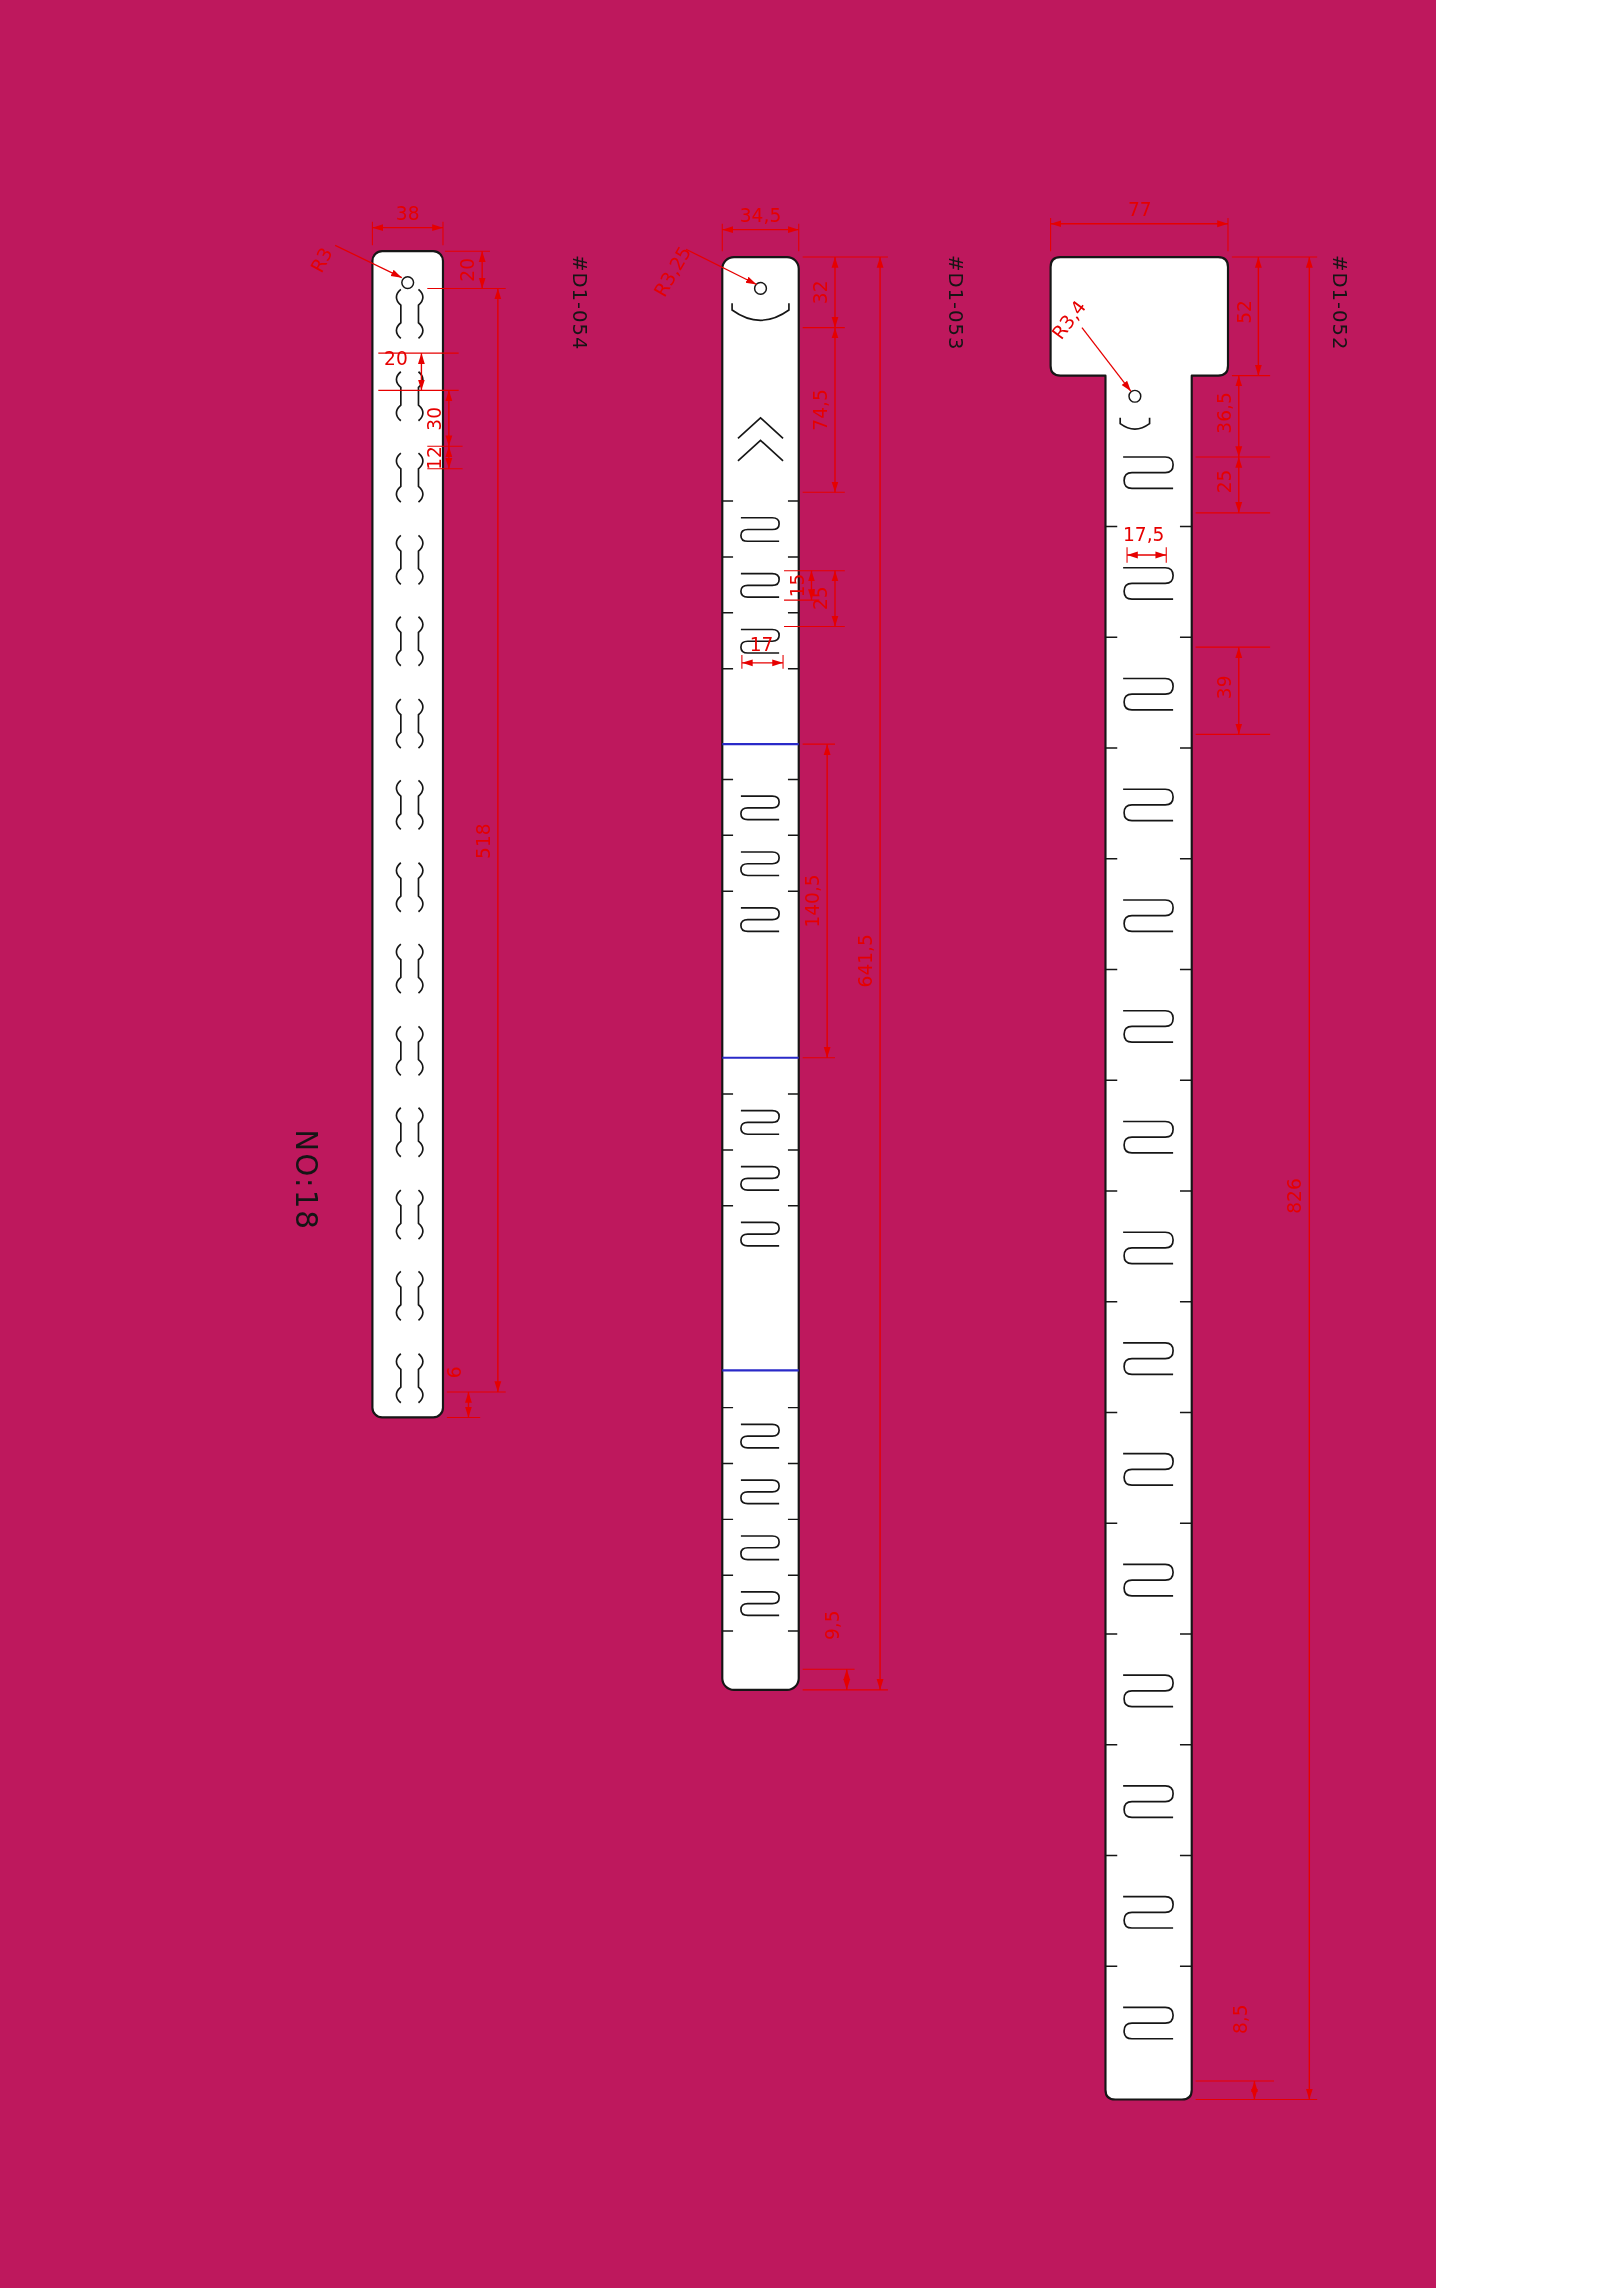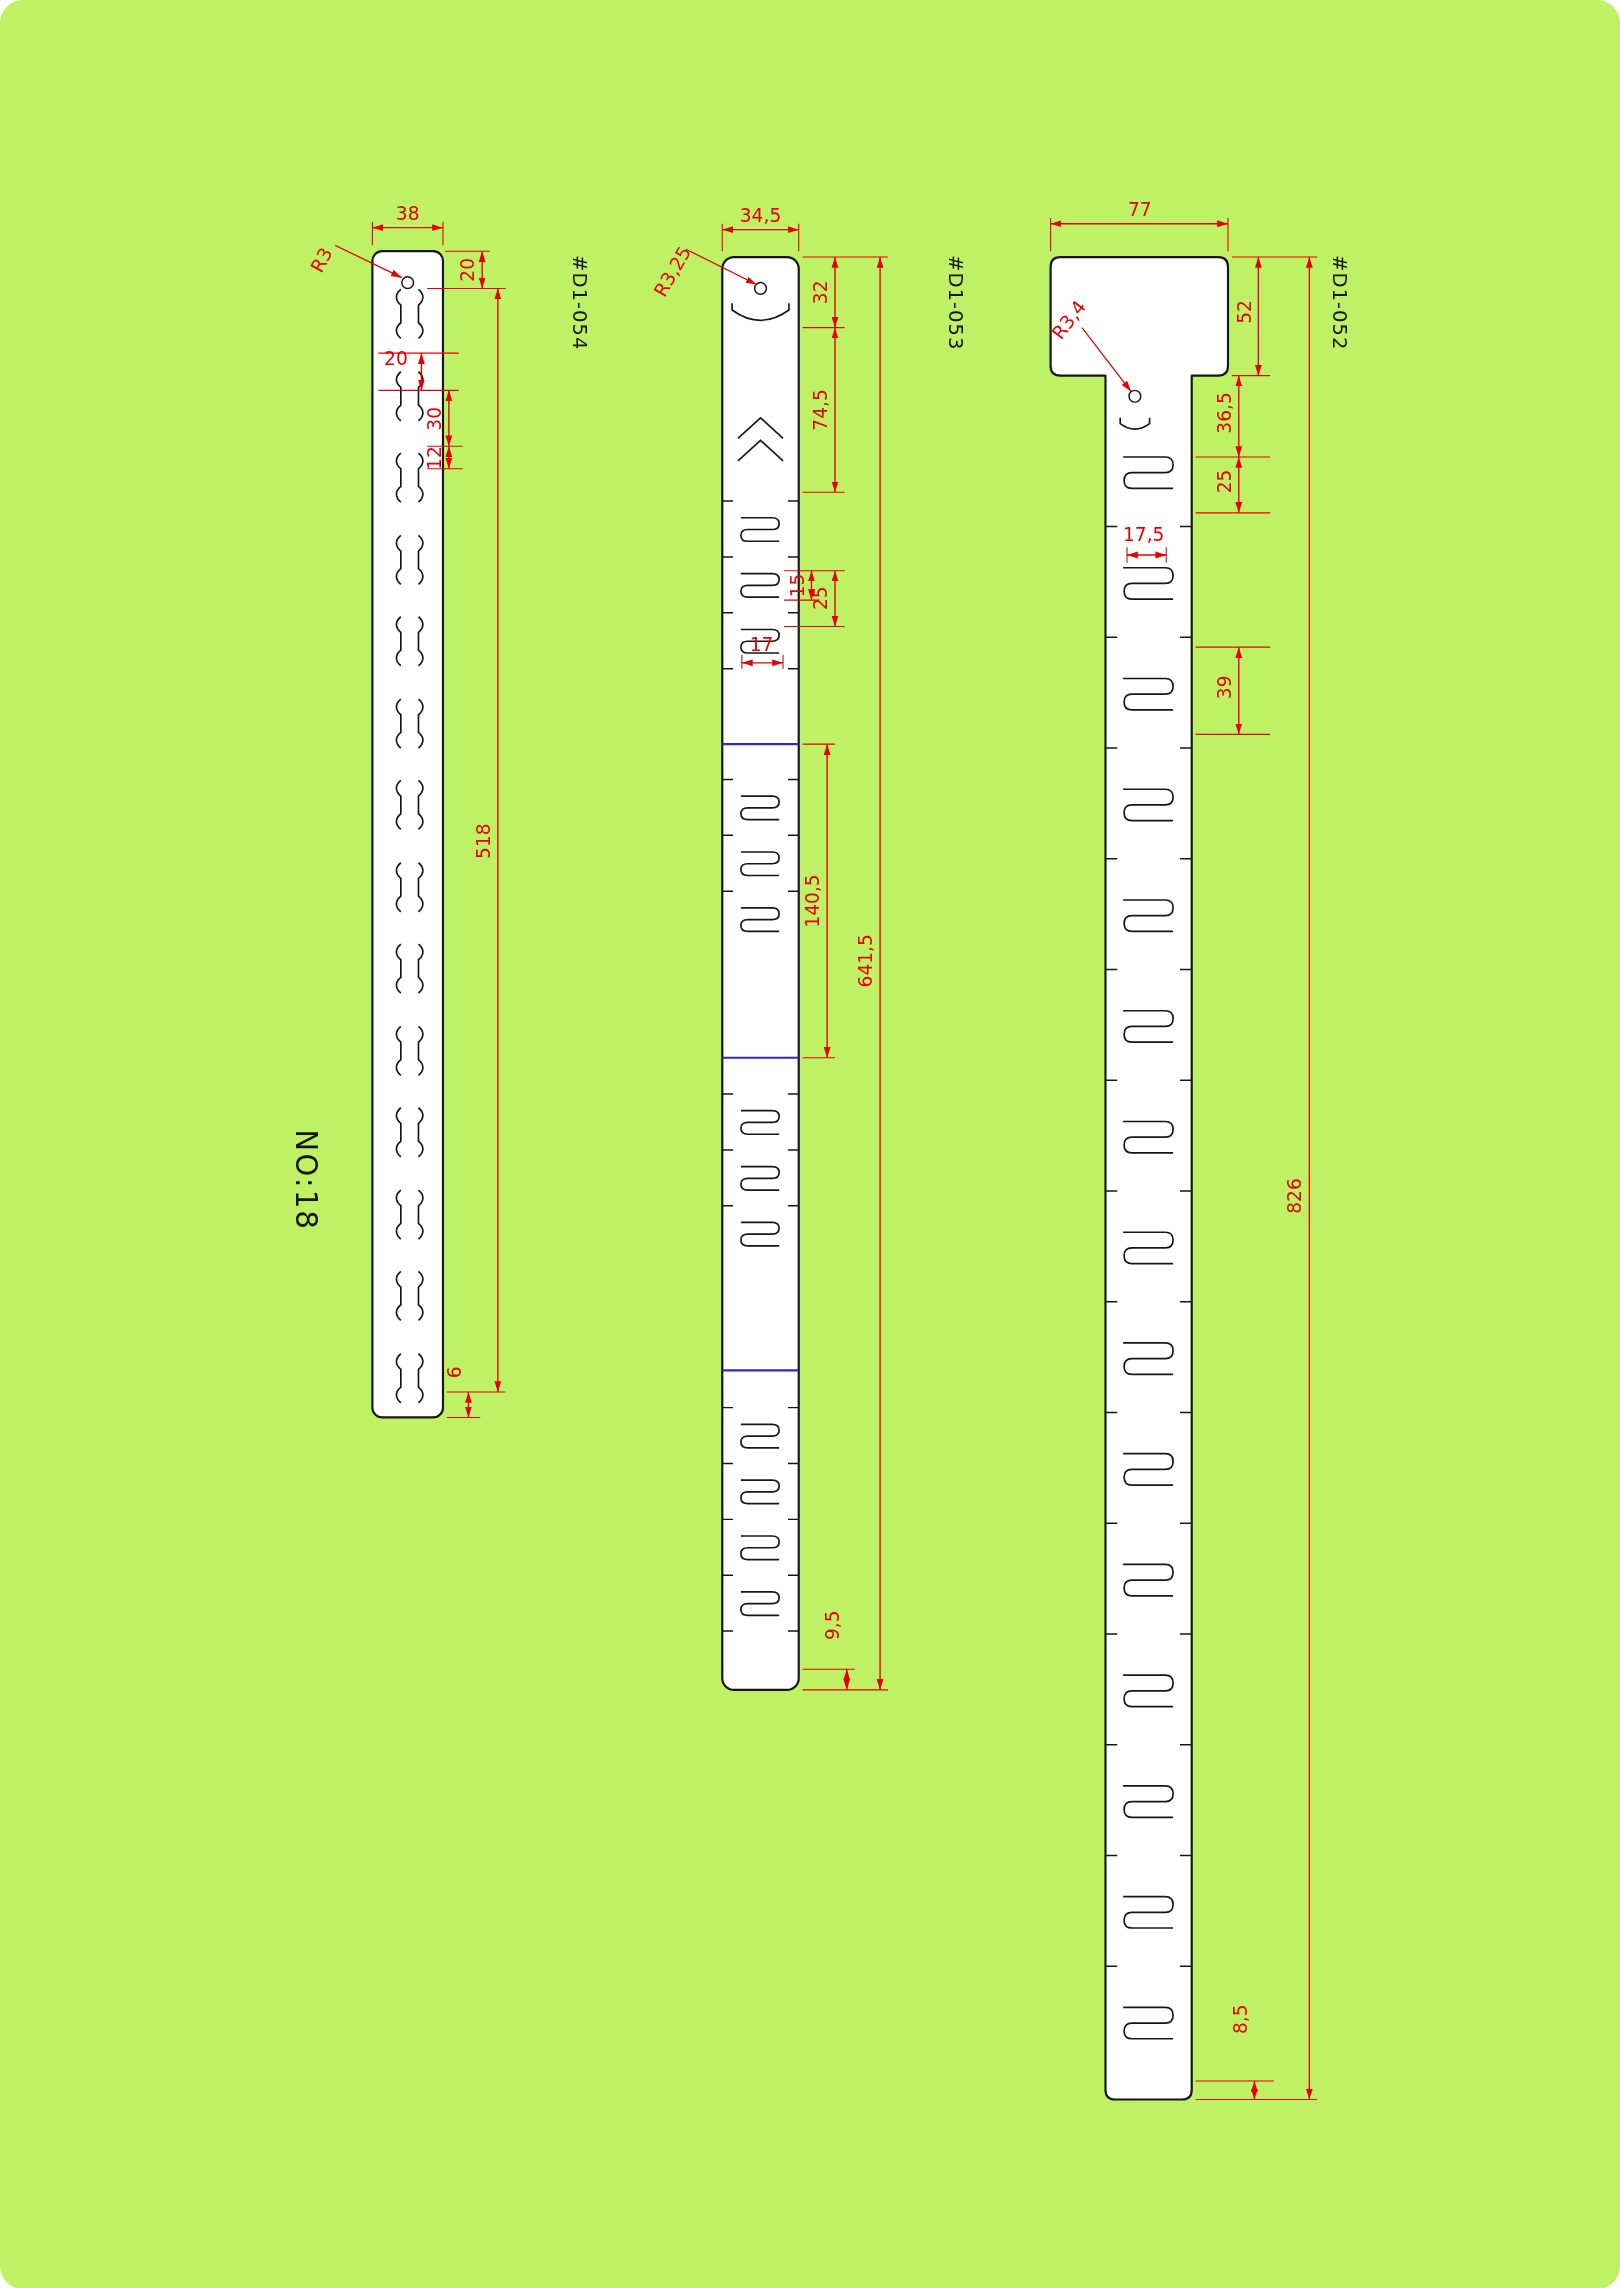--- a/index.html
+++ b/index.html
@@ -1,16 +1,16 @@
 <!DOCTYPE html>
 <html><head>
 <meta charset="utf-8">
 <style>
   html,body{margin:0;padding:0;background:#ffffff;}
-  .sheet{position:relative;width:1620px;height:2289px;background:#bef264;overflow:hidden;border-radius:23px;}
+  .sheet{position:relative;width:1436px;height:2289px;background:#be185d;overflow:hidden;}
   svg{position:absolute;left:0;top:0;}
   .ol{fill:#ffffff;stroke:#161616;stroke-width:2.2;stroke-linejoin:round;}
   .feat{fill:none;stroke:#161616;stroke-width:1.7;}
   .thin{fill:none;stroke:#161616;stroke-width:1.5;}
   .ext{stroke:#e60000;stroke-width:1.1;fill:none;}
   .dimline{stroke:#e60000;stroke-width:1.4;fill:none;marker-start:url(#arr);marker-end:url(#arr);}
   .leader{stroke:#e60000;stroke-width:1.3;fill:none;marker-end:url(#arr);}
   .secline{stroke:#2a2ac8;stroke-width:2.2;fill:none;}
   text.dim{fill:#e60000;font:19px "DejaVu Sans", sans-serif;}
   text.plabel{fill:#151515;font:20px "DejaVu Sans", sans-serif;letter-spacing:1px;}

